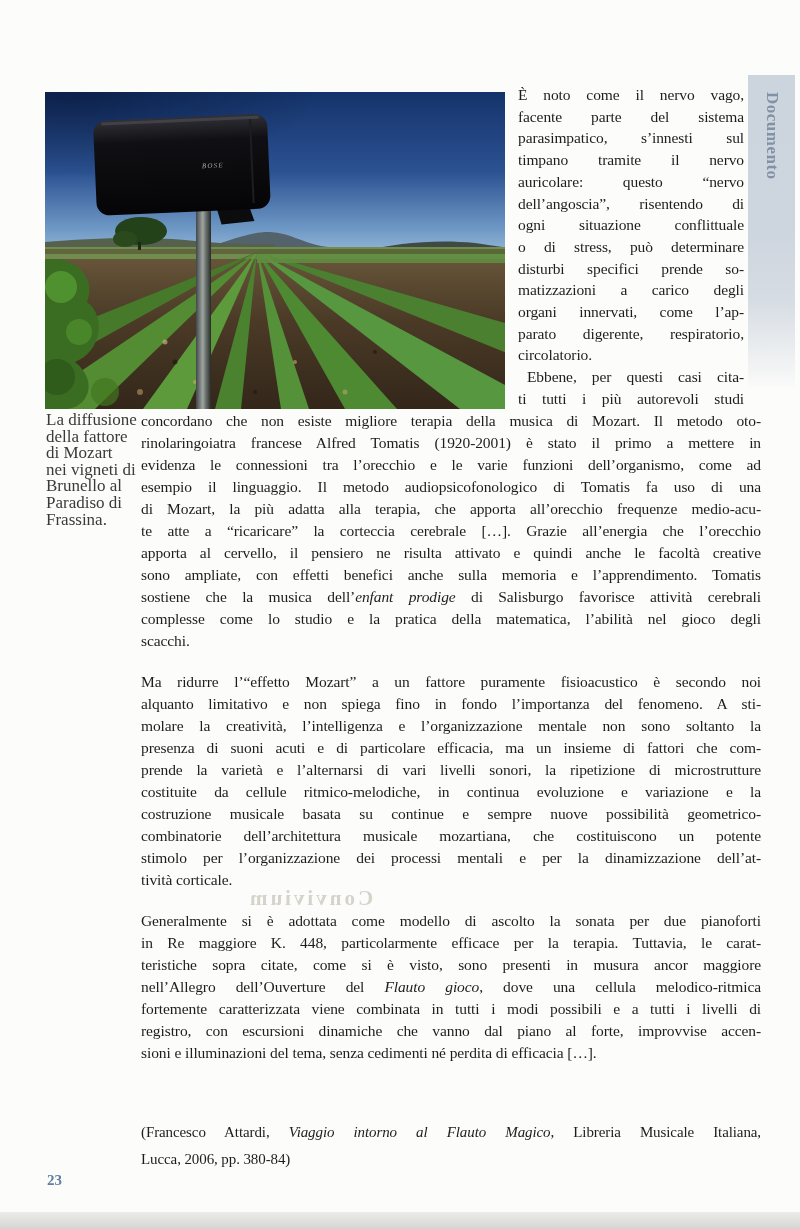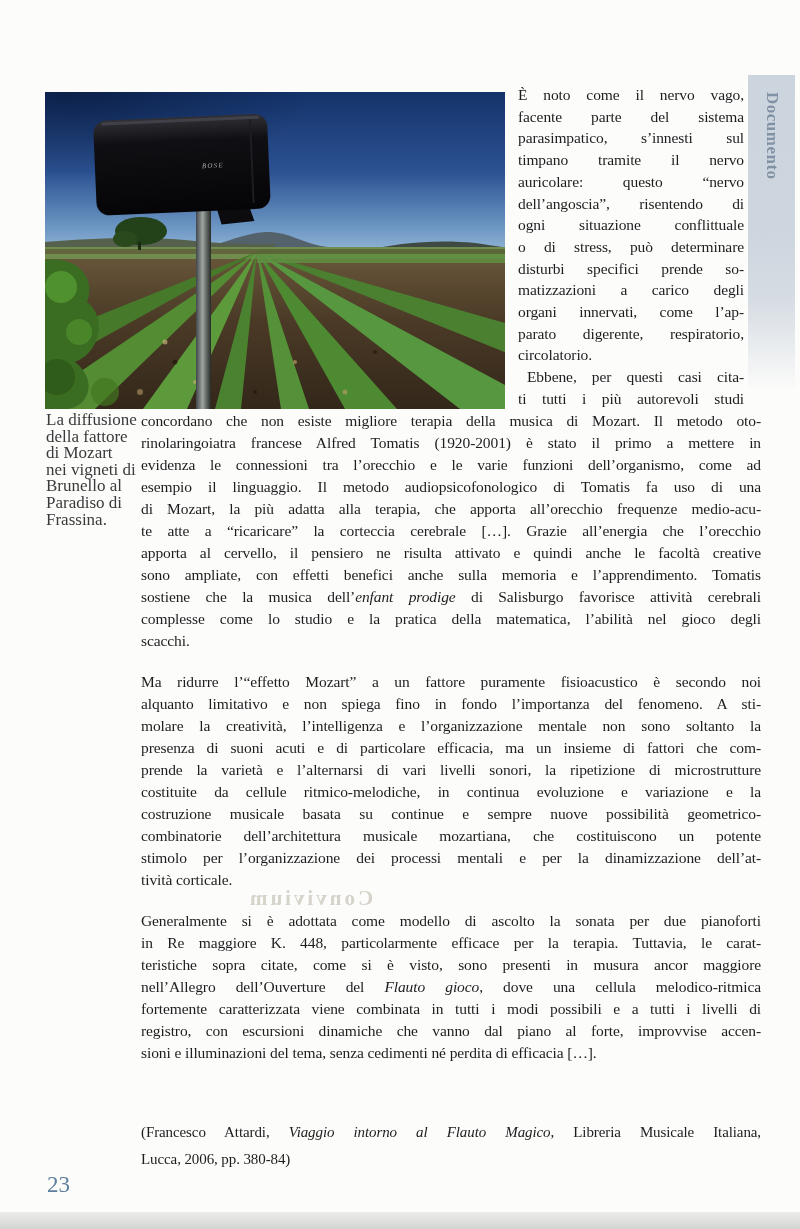--- a/index.html
+++ b/index.html
@@ -55,21 +55,21 @@
   .ghost{
     position:absolute;left:247px;top:886px;
     font-size:21px;font-weight:bold;letter-spacing:3px;
     color:#a09d8a;opacity:.42;
     transform:scaleX(-1);
     filter:blur(0.5px);
   }
   
   .page-num{
     position:absolute;left:47px;top:1172px;
-    font-size:23px;font-weight:normal;color:#5f7f9e;
+    font-size:15px;font-weight:bold;color:#5f7f9e;
   }
   .credit{
     position:absolute;left:141px;top:1240px;width:604px;
     text-align:right;font-size:16.5px;color:#222;
   }
   
   .scan-bottom{
     position:absolute;left:0;top:1212px;width:800px;height:17px;
     background:linear-gradient(180deg,#ececea 0%,#d4d4d2 100%);
   }

